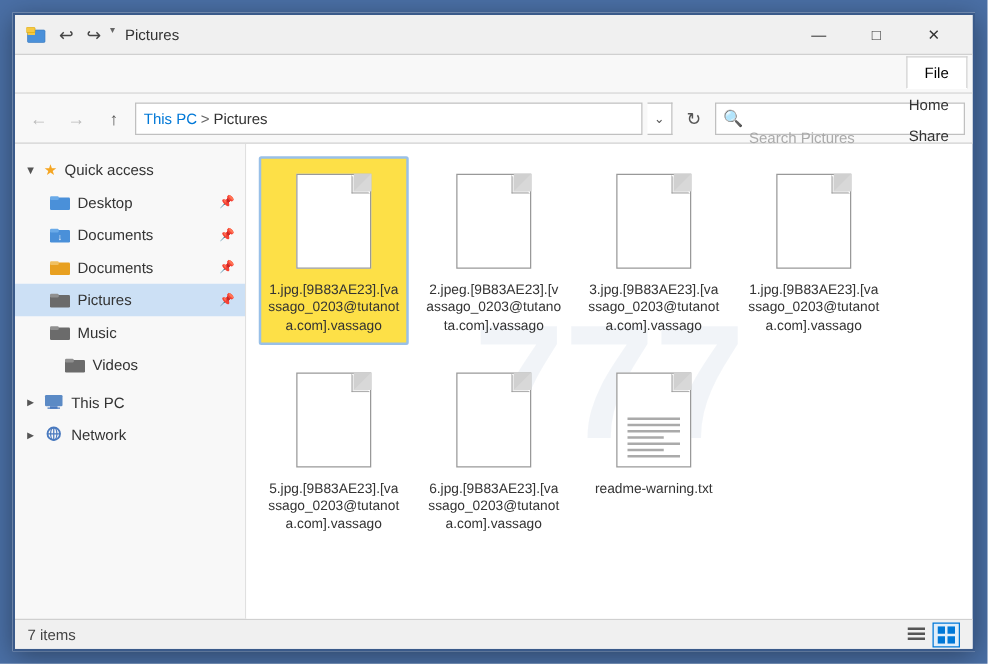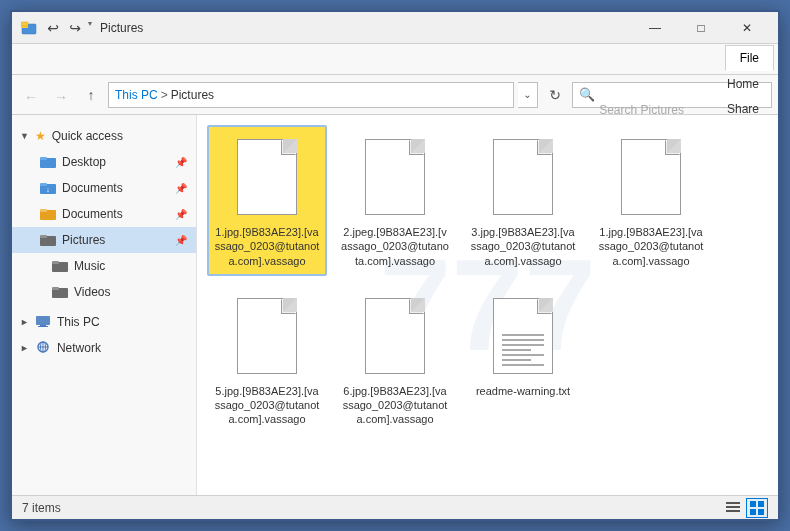--- a/index.html
+++ b/index.html
@@ -490,21 +490,21 @@
         <span class="sidebar-icon pictures-icon">
           <svg width="16" height="14" viewBox="0 0 16 14">
               <rect x="0" y="3" width="16" height="10" rx="1" fill="#6b6b6b"></rect>
               <rect x="0" y="2" width="7" height="3" rx="1" fill="#909090"></rect>
             </svg>
         </span>
         <span class="sidebar-label">Pictures</span>
         <span class="pin-icon">📌</span>
       </div>
 
-      <div class="sidebar-item" style="padding-left:40px;">
+      <div class="sidebar-item" style="padding-left:28px;">
         <span class="sidebar-icon music-icon">
           <svg width="16" height="14" viewBox="0 0 16 14">
               <rect x="0" y="3" width="16" height="10" rx="1" fill="#6b6b6b"></rect>
               <rect x="0" y="2" width="7" height="3" rx="1" fill="#909090"></rect>
             </svg>
         </span>
         <span class="sidebar-label">Music</span>
       </div>
 
       <div class="sidebar-item" style="padding-left:40px;">

